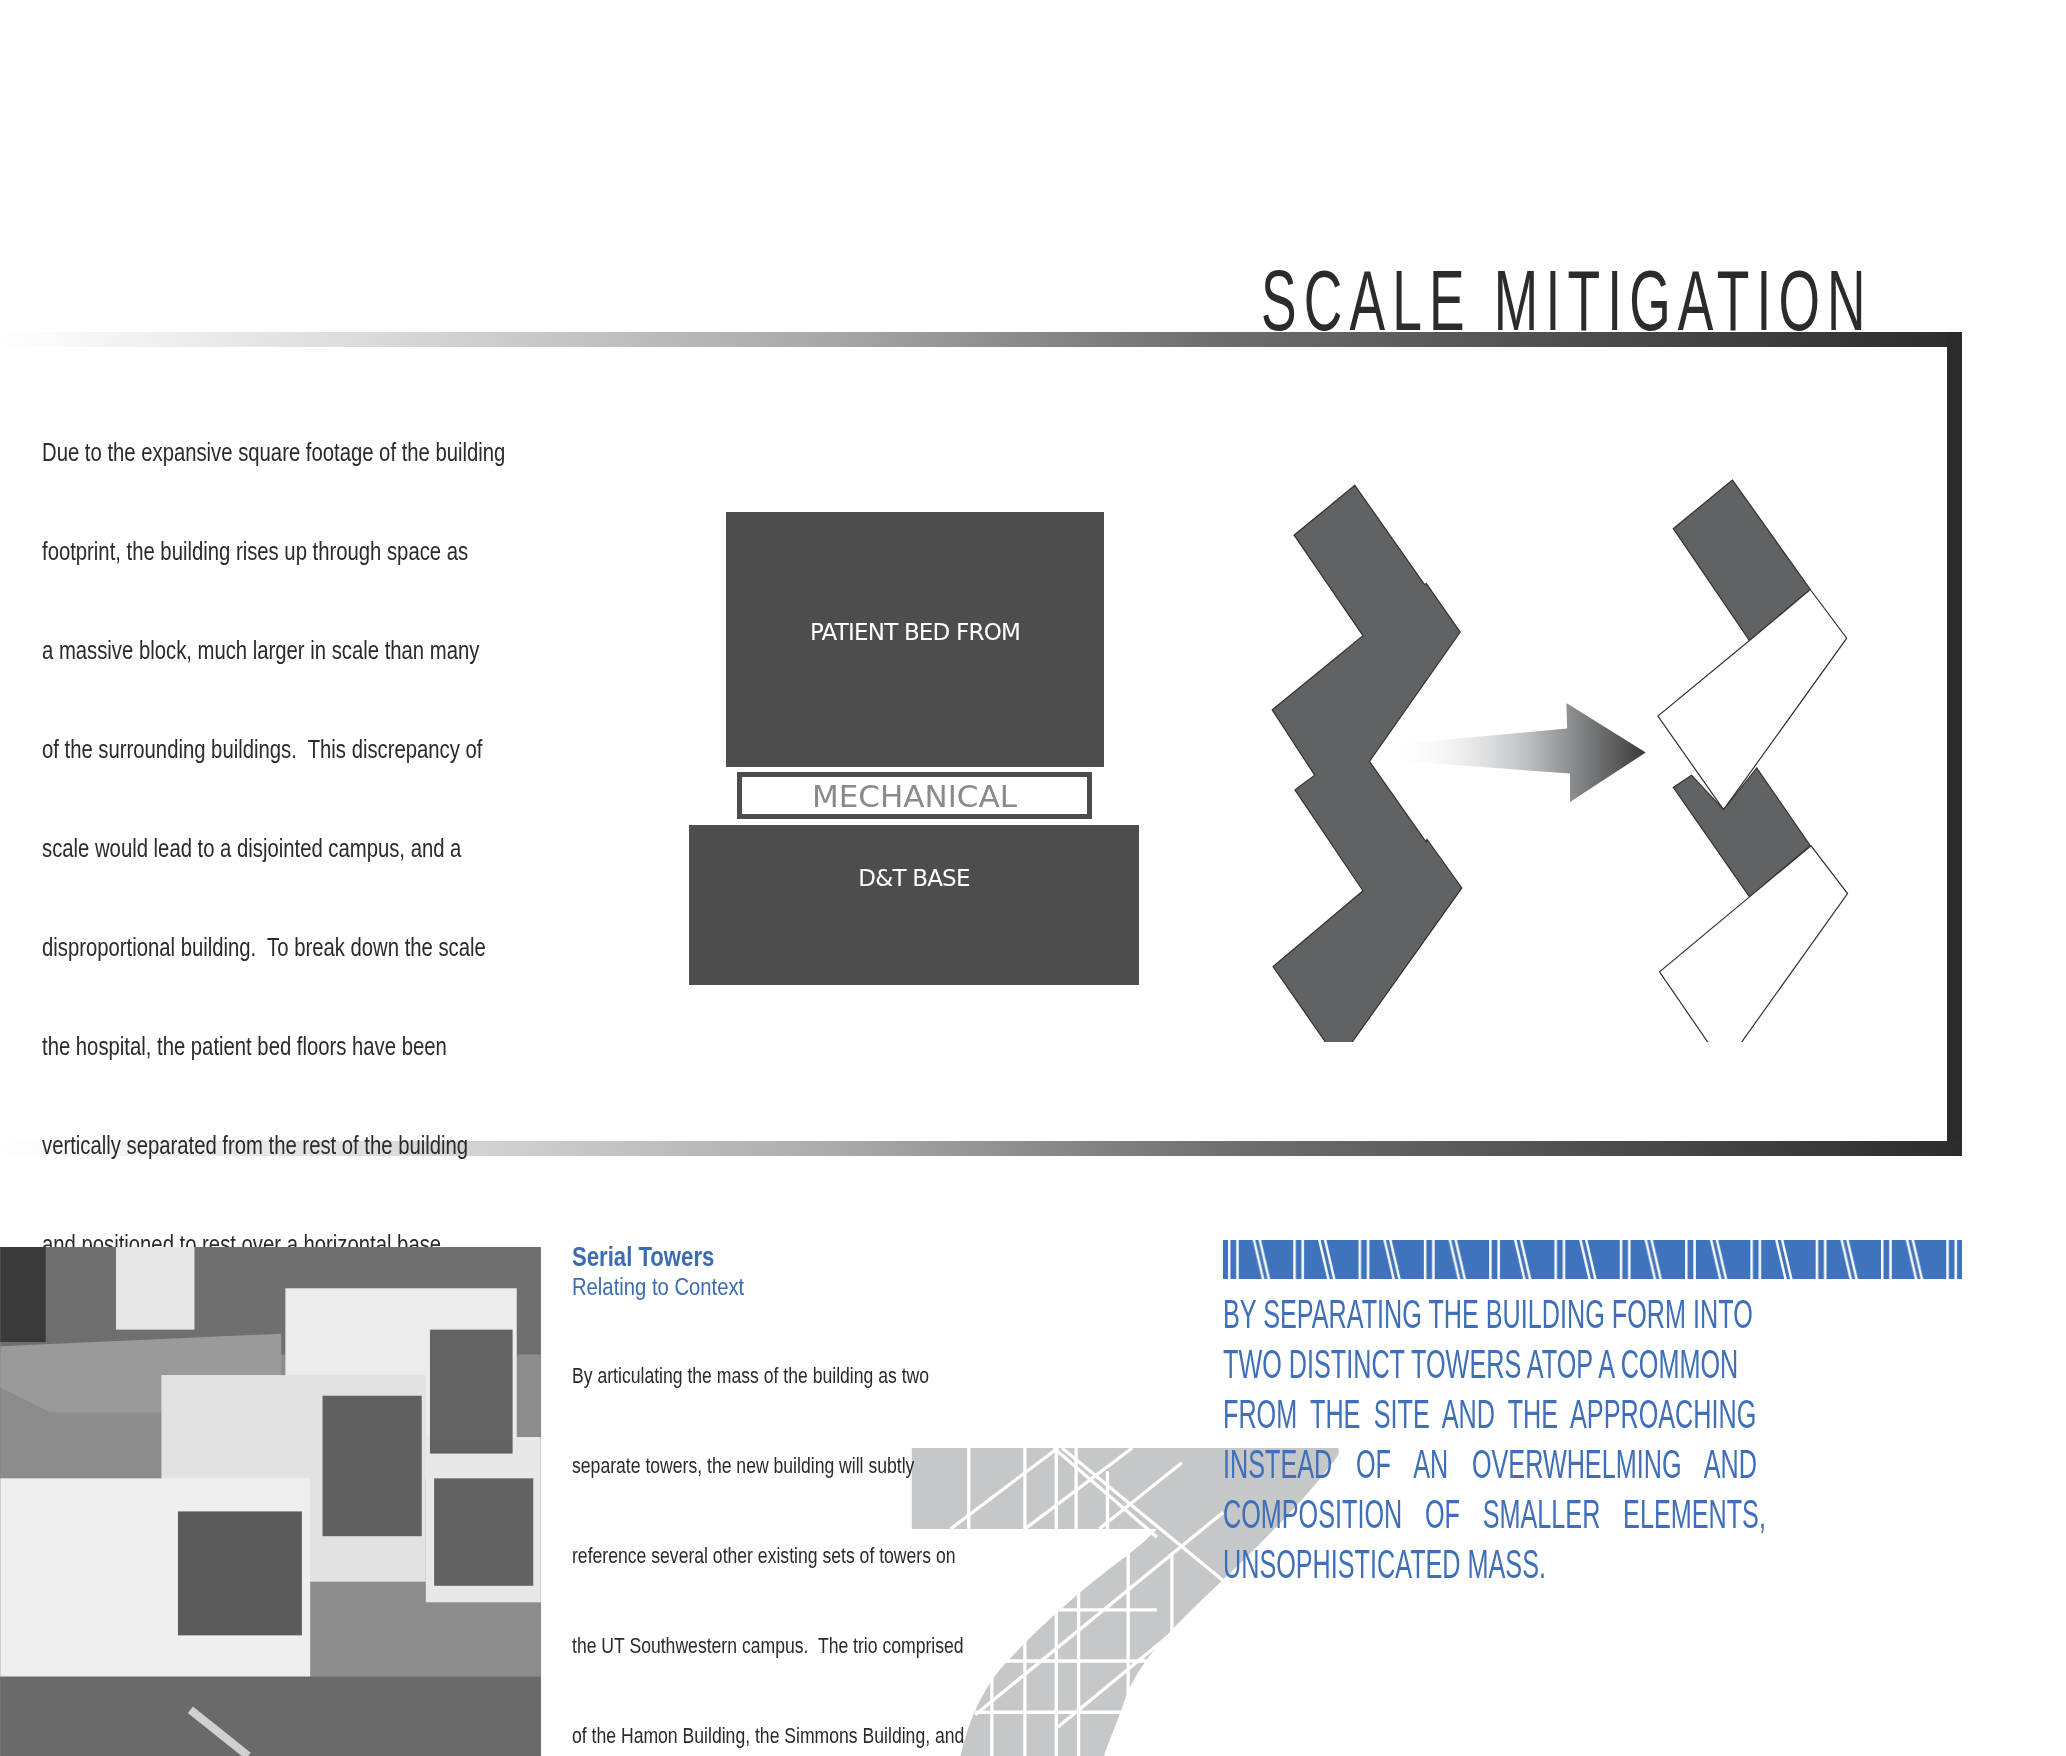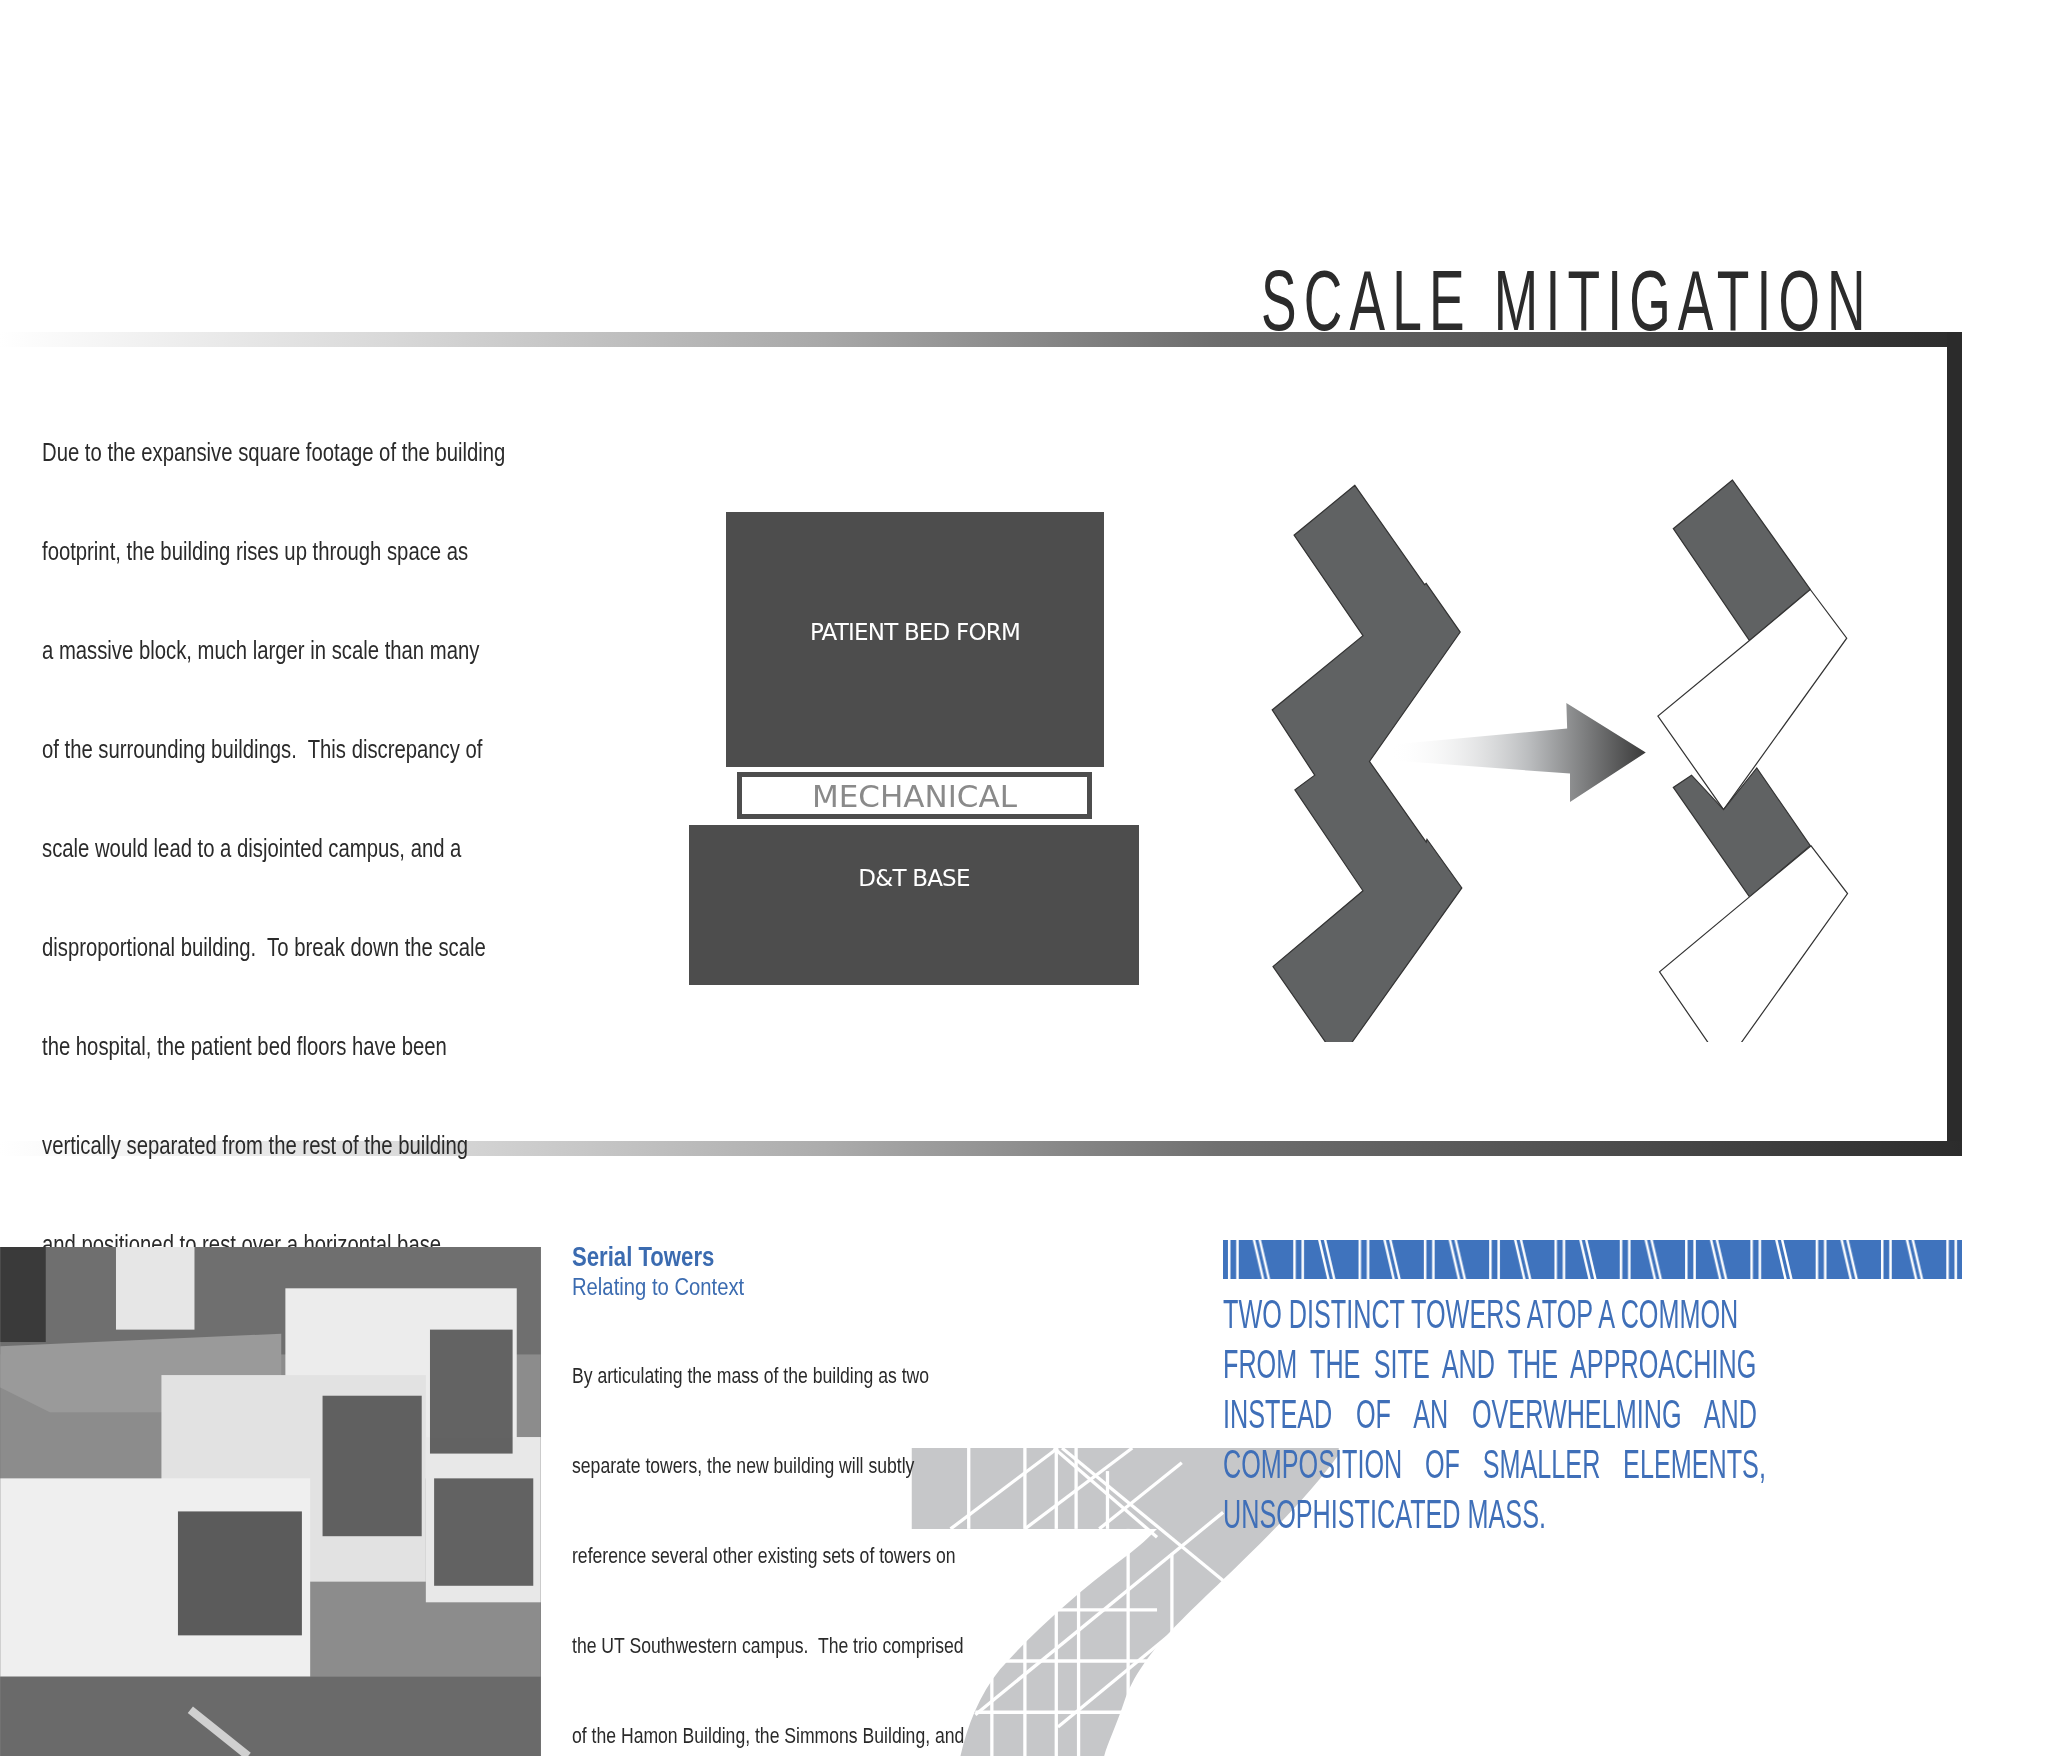--- a/index.html
+++ b/index.html
@@ -77,21 +77,21 @@
   
   
   
   
   
   
   
 </div>
 
 <div class="abs block tower">
-  <span>PATIENT BED FORM</span>
+  <span>PATIENT BED FROM</span>
 </div>
 <div class="abs mech">
   <span>MECHANICAL</span>
 </div>
 <div class="abs block base">
   <span>D&amp;T BASE</span>
 </div>
 
 <svg class="abs plan-svg" viewBox="0 0 1550 1428" preserveAspectRatio="none">
   <defs>
@@ -185,19 +185,20 @@
       <rect x="6" y="0" width="3" height="47" fill="#ffffff"></rect>
       <rect x="16" y="0" width="3" height="47" fill="#ffffff"></rect>
       <polygon points="36,0 39,0 50,47 47,47" fill="#ffffff"></polygon>
       <polygon points="43,0 46,0 57,47 54,47" fill="#ffffff"></polygon>
     </pattern>
   </defs>
   <rect x="0" y="0" width="894" height="47" fill="url(#stripe)"></rect>
 </svg>
 
 <div class="abs quote">
+  <span class="line"><span class="inner" style="letter-spacing:0px">BY SEPARATING THE BUILDING FORM INTO</span></span>
   <span class="line"><span class="inner" style="letter-spacing:0px">TWO DISTINCT TOWERS ATOP A COMMON</span></span>
   <span class="line"><span class="inner" style="word-spacing:10px">FROM THE SITE AND THE APPROACHING</span></span>
   <span class="line"><span class="inner" style="word-spacing:26.5px">INSTEAD OF AN OVERWHELMING AND</span></span>
   <span class="line"><span class="inner" style="word-spacing:25px">COMPOSITION OF SMALLER ELEMENTS,</span></span>
   <span class="line"><span class="inner" style="letter-spacing:0px">UNSOPHISTICATED MASS.</span></span>
 </div>
 
 
 </body></html>

